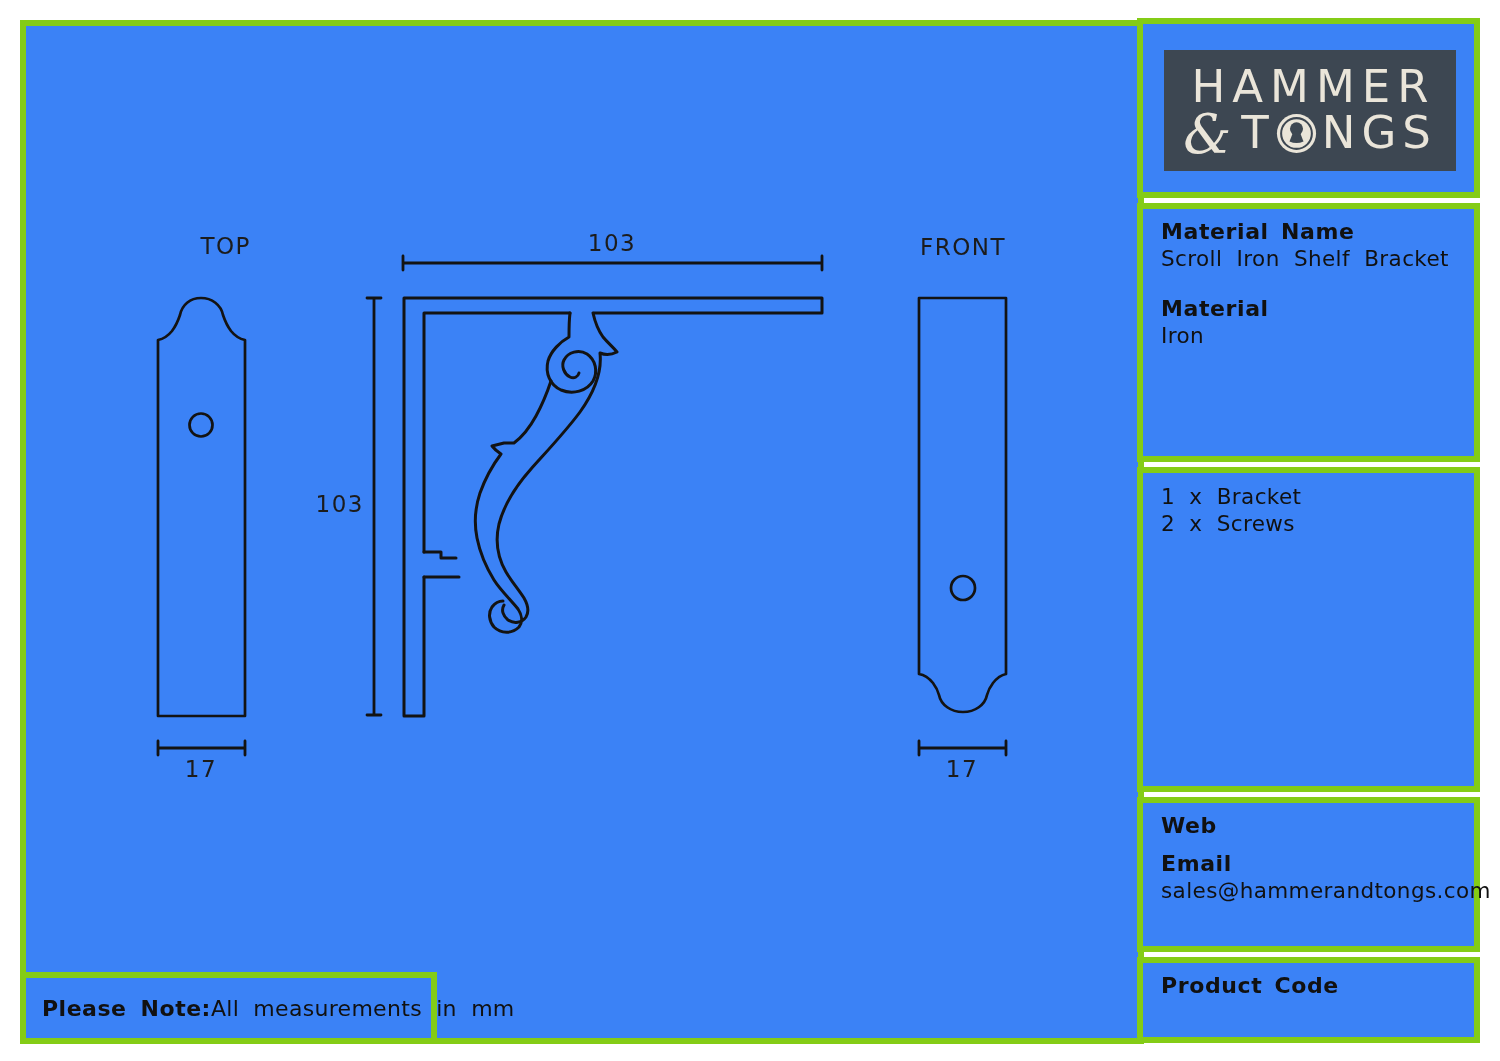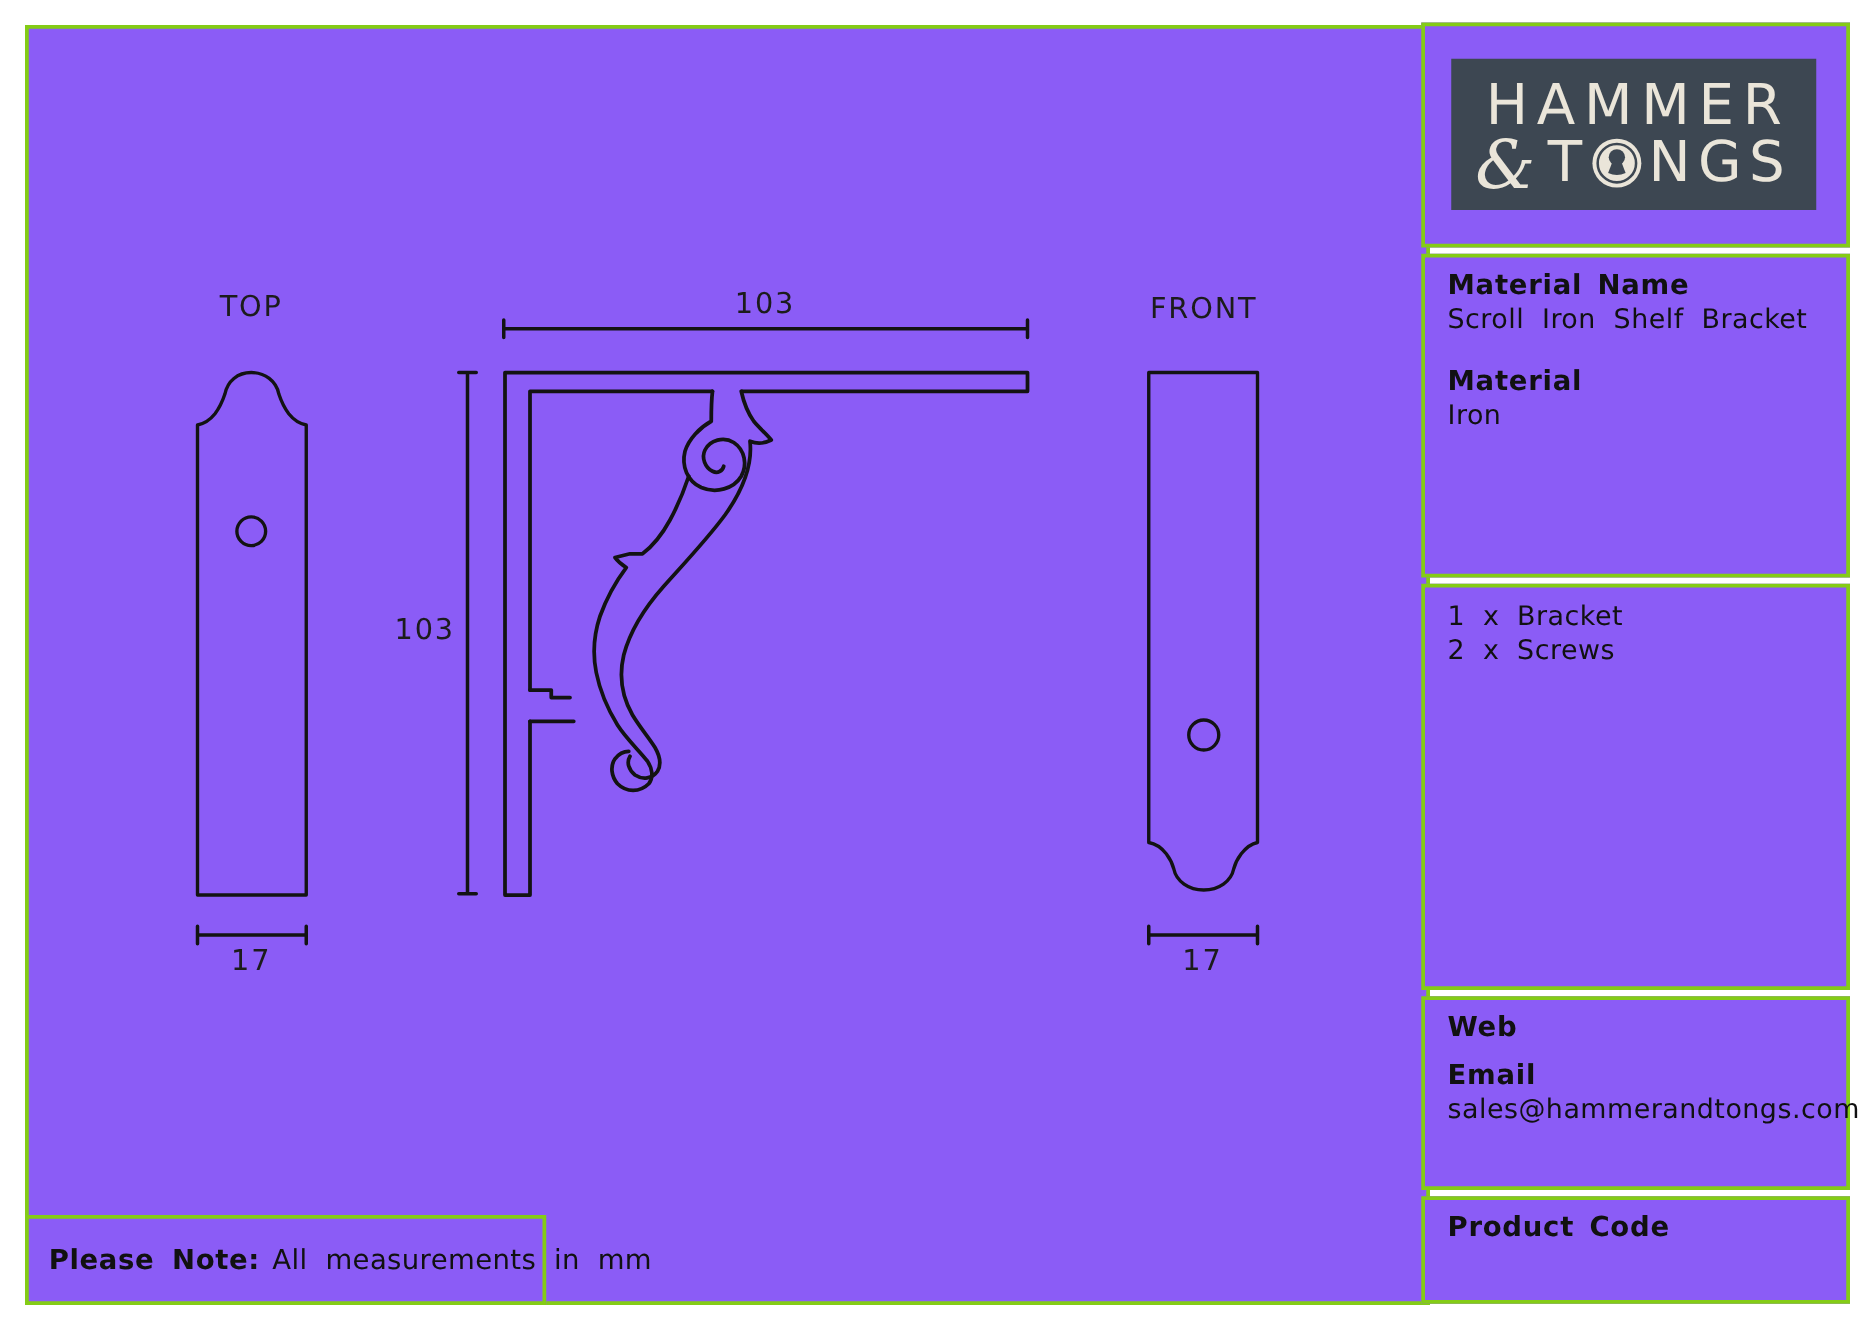--- a/index.html
+++ b/index.html
@@ -1,27 +1,27 @@
 <!DOCTYPE html>
 <html><head>
 <meta charset="utf-8">
 <style>
   html,body{margin:0;padding:0;background:#fff;}
   #stage{position:relative;width:1500px;height:1061px;background:#fff;overflow:hidden;
          font-family:"DejaVu Sans",sans-serif;color:#111;}
-  .box{position:absolute;border:3px solid #84cc16;background:#8b5cf6;box-sizing:border-box;}
+  .box{position:absolute;border:6px solid #84cc16;background:#3b82f6;box-sizing:border-box;}
   
   #mainbox{left:20px;top:20px;width:1124px;height:1024px;}
   #drawing-svg{position:absolute;left:0;top:0;width:1500px;height:1061px;}
   .dlabel{position:absolute;font-size:23px;letter-spacing:1.5px;color:#1c1c1c;
           font-weight:400;text-align:center;}
   
   #notebox{left:20px;top:972px;width:417px;height:72px;display:flex;align-items:center;
            padding-left:16px;font-size:22px;white-space:nowrap;}
-  #notebox .nb{font-weight:bold;letter-spacing:.5px;margin-right:10px;word-spacing:6px;}
+  #notebox .nb{font-weight:bold;letter-spacing:.5px;word-spacing:6px;}
   #notebox .nt{word-spacing:7px;letter-spacing:.3px;}
   
   .side{left:1137px;width:343px;}
   #logobox{top:18px;height:180px;}
   #prodbox{top:203px;height:259px;}
   #packbox{top:467px;height:325px;}
   #webbox{top:797px;height:155px;}
   #codebox{top:957px;height:86px;}
   .pad{padding:10px 18px;}
   .h{font-weight:bold;font-size:22px;letter-spacing:.6px;line-height:26px;word-spacing:4px;}
@@ -68,21 +68,21 @@
 
       <g stroke-width="2.8">
         <path d="M403,256 L403,270 M822,256 L822,270 M403,263 L822,263"></path>
         <path d="M367,298 L381,298 M367,715 L381,715 M374,298 L374,715"></path>
         <path d="M158,741 L158,755 M245,741 L245,755 M158,748 L245,748"></path>
         <path d="M919,741 L919,755 M1006,741 L1006,755 M919,748 L1006,748"></path>
       </g>
     </g>
   </svg>
 
-  <div class="dlabel" style="left:151px;top:233px;width:100px;">TOP</div>
+  <div class="dlabel" style="left:151px;top:233px;width:100px;text-align:right;">TOP</div>
   <div class="dlabel" style="left:913px;top:234px;width:100px;">FRONT</div>
   <div class="dlabel" style="left:562px;top:230px;width:100px;">103</div>
   <div class="dlabel" style="left:304px;top:491px;width:60px;text-align:right;">103</div>
   <div class="dlabel" style="left:171px;top:756px;width:60px;">17</div>
   <div class="dlabel" style="left:932px;top:756px;width:60px;">17</div>
 
   <div class="box" id="notebox">
     <span class="nb">Please Note:</span>
     <span class="nt">All measurements in mm</span>
   </div>

